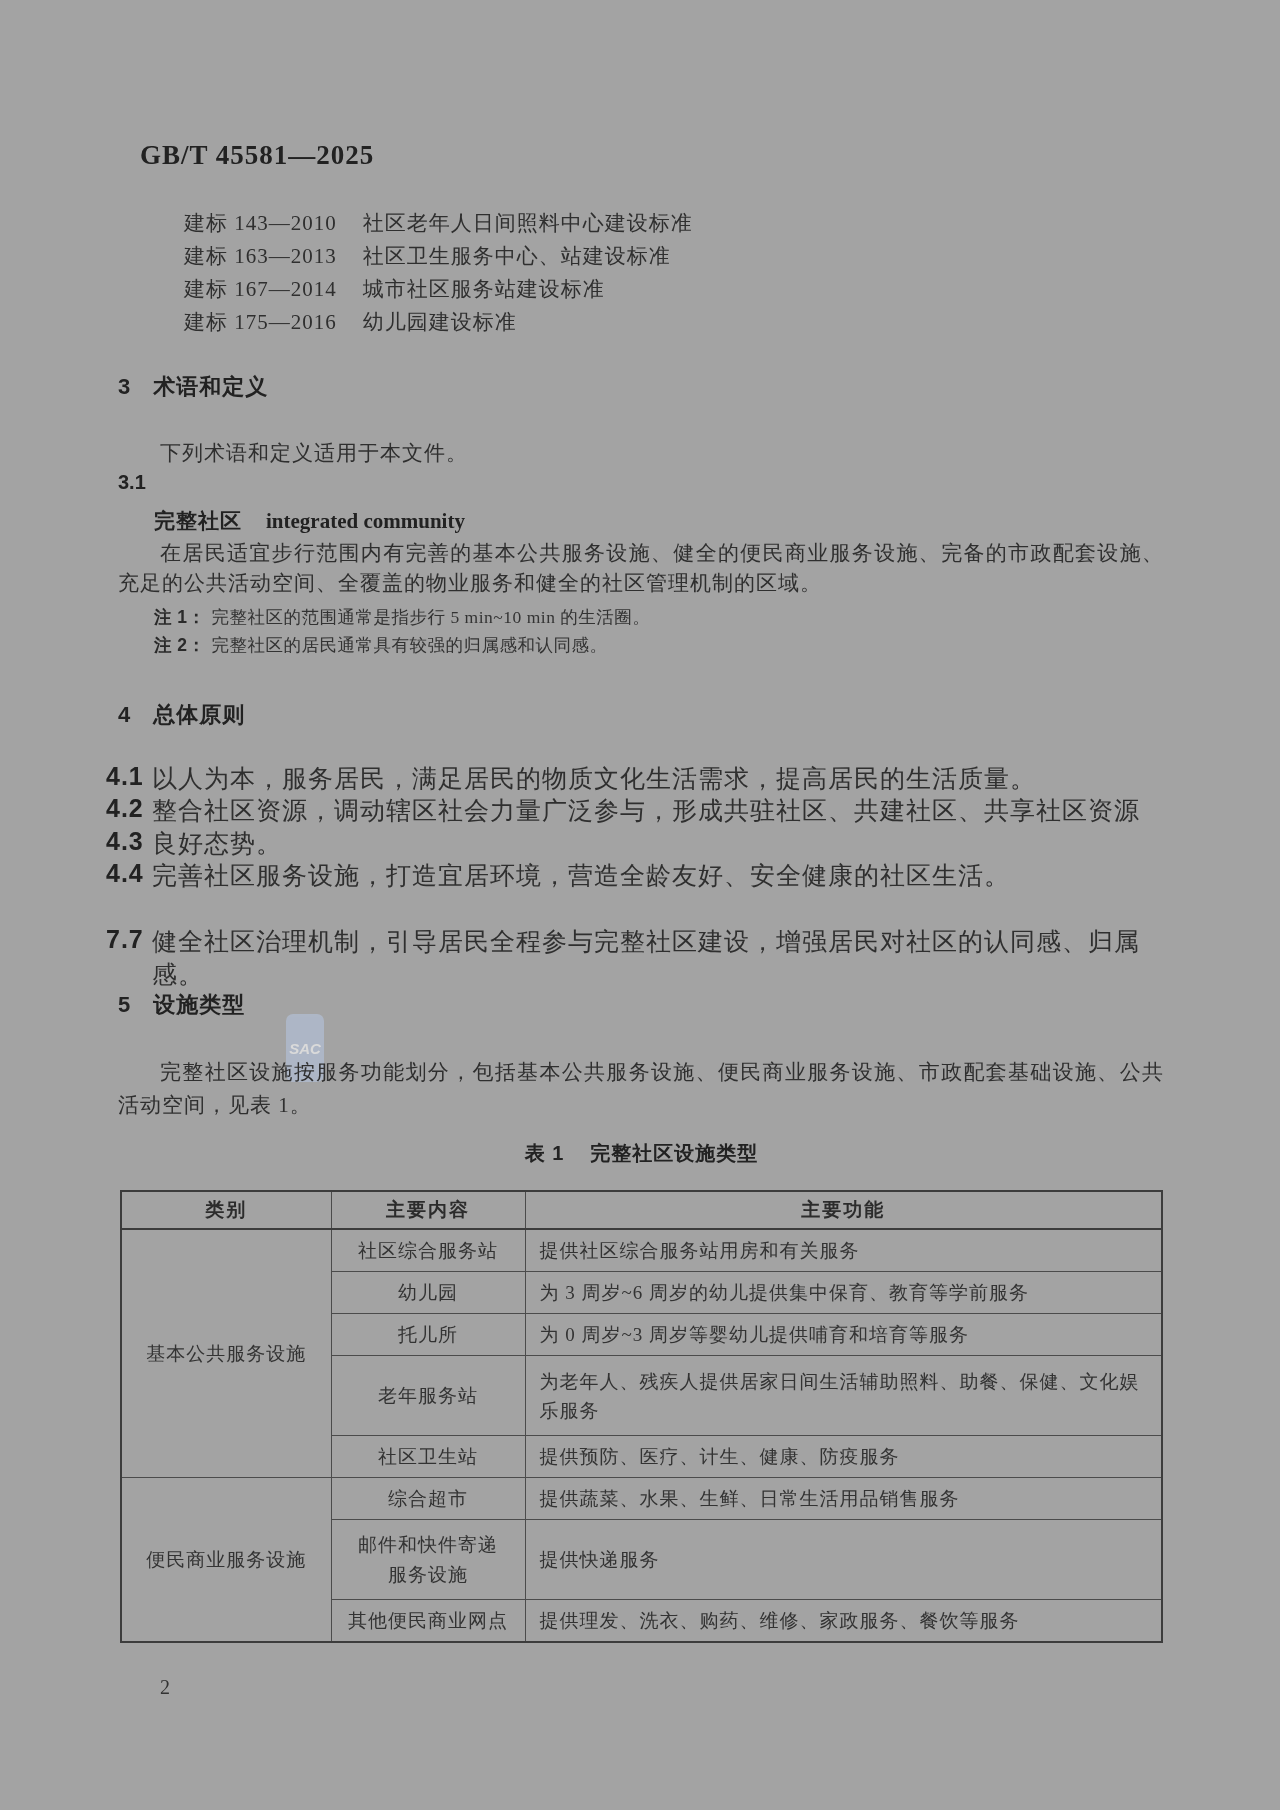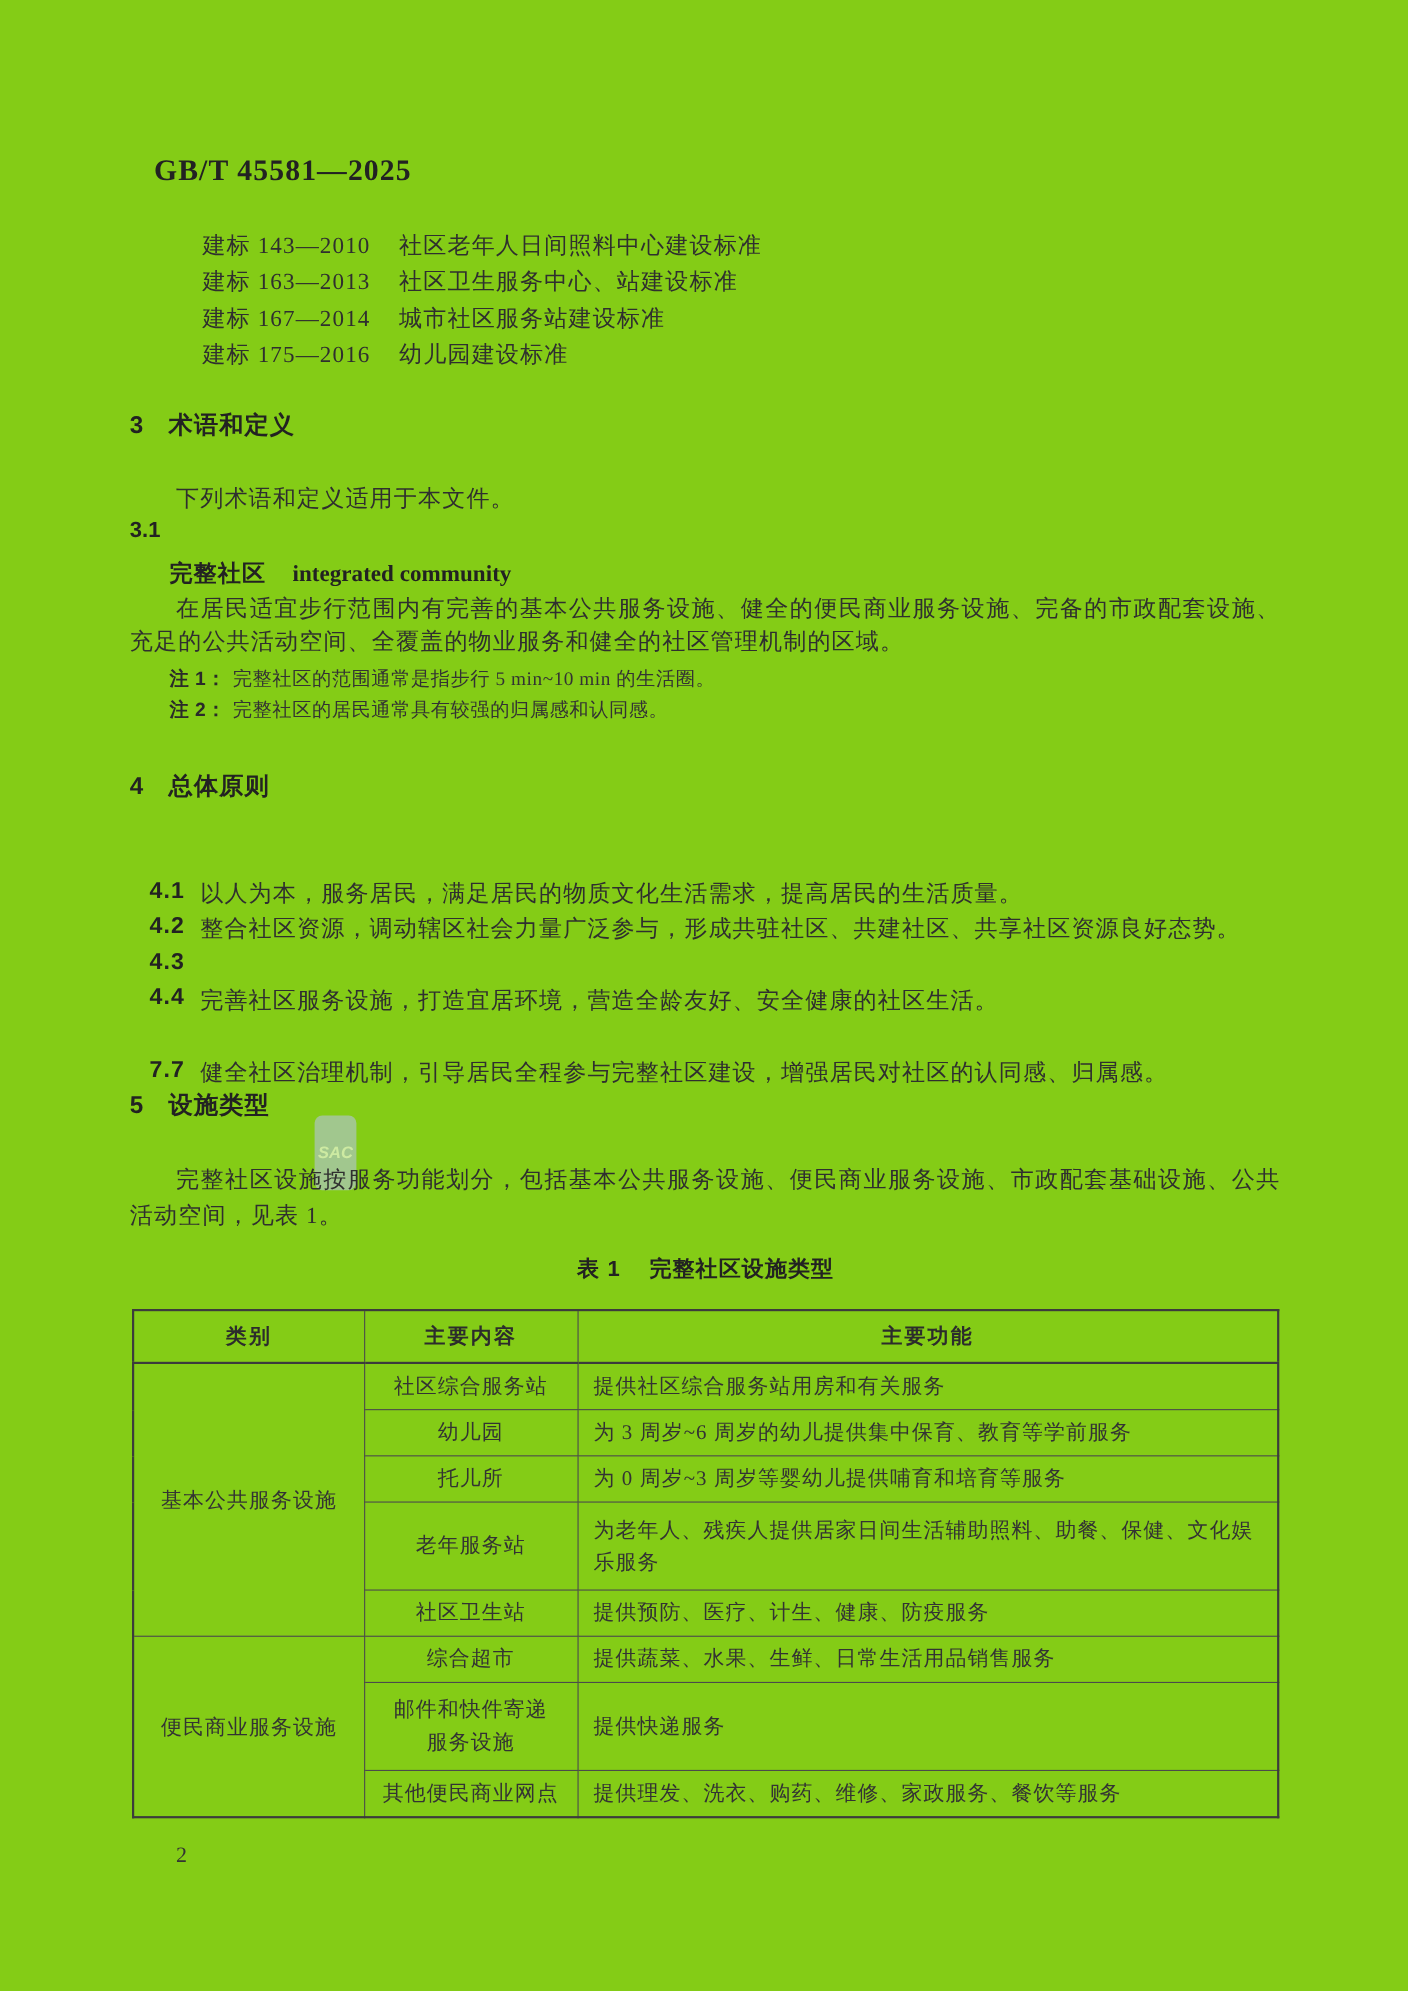--- a/index.html
+++ b/index.html
@@ -1,20 +1,20 @@
 <!DOCTYPE html>
 <html><head>
 <meta charset="utf-8">
 <style>
   * { margin:0; padding:0; box-sizing:border-box; }
   html,body { background:#ffffff; }
   .page {
     position:relative;
     width:1280px; height:1810px;
-    background:#84cc16;
+    background:#a3a3a3;
     font-family:"Liberation Serif","DejaVu Serif",serif;
     color:#2f2f2f;
     overflow:hidden;
   }
   .abs { position:absolute; }
 
   .doc-code {
     top:140px; left:140px;
     font-size:27px; font-weight:bold;
     letter-spacing:1px; color:#222;
@@ -50,21 +50,21 @@
     text-align:justify; text-indent:42px;
   }
   .para-5 { line-height:33px; }
 
   .note-line { font-size:17.5px; letter-spacing:0.5px; color:#333; }
   .note-label {
     font-family:"Liberation Sans","DejaVu Sans",sans-serif;
     font-weight:bold; margin-right:6px; color:#2a2a2a;text-align:right;
   }
 
-  .num-item { left:136px; width:1046px; display:flex; font-size:21px; letter-spacing:1px;margin-top:36px; }
+  .num-item { left:106px; width:1046px; display:flex; font-size:25px; letter-spacing:1px; }
   .num-item .n {
     font-family:"Liberation Sans","DejaVu Sans",sans-serif;
     font-weight:bold; color:#222; width:46px; flex:0 0 46px;
   }
 
   .watermark {
     left:286px; top:1014px; width:38px; height:68px;
     background:#b5c4de; border-radius:7px; opacity:0.6;
     display:flex; align-items:center; justify-content:center;
     color:#ffffff; font-family:"Liberation Sans","DejaVu Sans",sans-serif;
@@ -78,21 +78,21 @@
   }
   .tbl-title .lbl { margin-right:26px; }
 
   table.t1 {
     position:absolute; top:1190px; left:120px; width:1043px;
     border-collapse:collapse; table-layout:fixed;
     font-size:19px; color:#333;
   }
   table.t1 th, table.t1 td { border:1px solid #4b4b4b; }
   table.t1 { border:2px solid #3c3c3c; }
-  table.t1 thead tr { height:48px;border-radius:18px; }
+  table.t1 thead tr { height:38px;border-radius:18px; }
   table.t1 thead th {
     font-family:"Liberation Sans","DejaVu Sans",sans-serif;
     font-weight:bold; border-bottom:2px solid #3c3c3c; letter-spacing:2px; color:#2c2c2c;
   }
   tr.r-n { height:40px; }
   tr.r-t { height:80px; }
   td.cat, td.item { text-align:center; letter-spacing:1px; }
   td.item { white-space:pre-line; line-height:30px; }
   td.func { text-align:left; padding:6px 10px 6px 14px; letter-spacing:1px; line-height:29px; }
 

